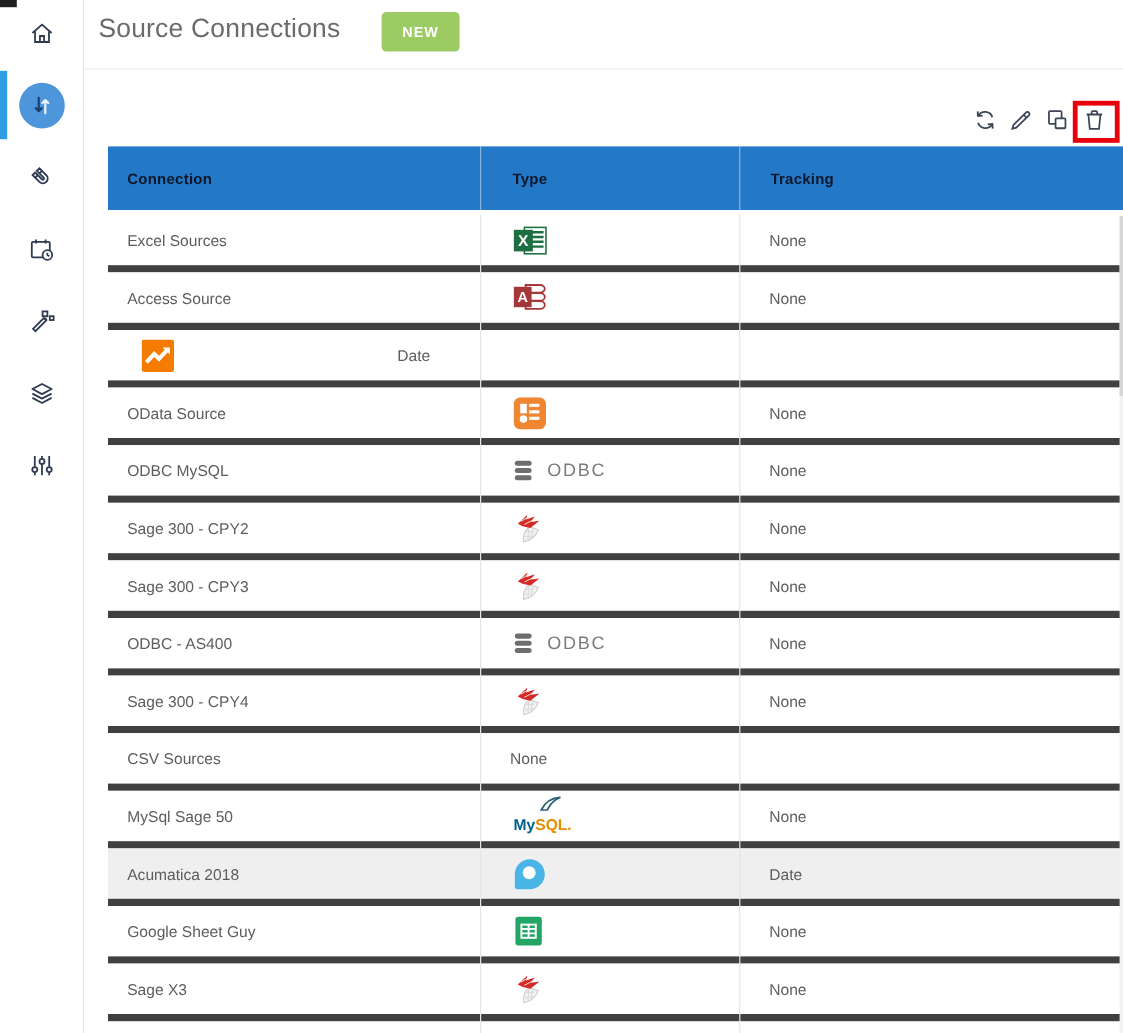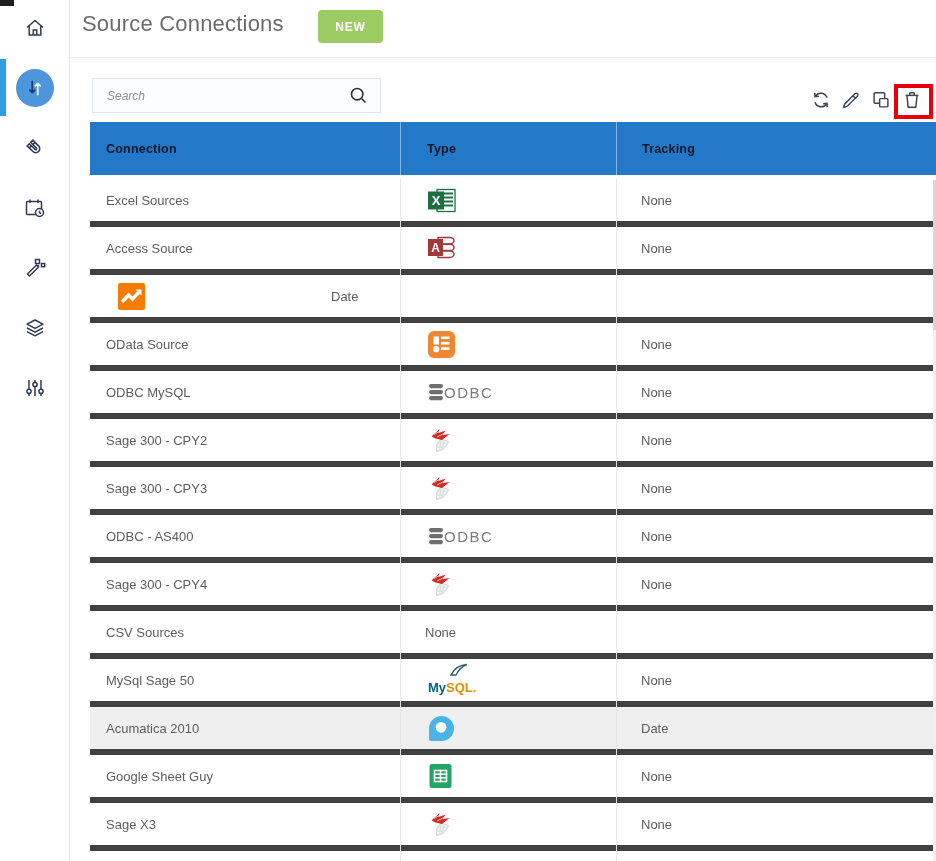--- a/index.html
+++ b/index.html
@@ -46,21 +46,21 @@
   .c-conn { width:310px; padding-left:16px; }
   .c-type { width:216px; padding-left:28px; }
   .c-track { width:320px; padding-left:25px; }
 
   .vline { position:absolute; top:179px; width:1px; height:682px; background:#e4e4e4; z-index:5; }
   #vline1 { left:400px; } #vline2 { left:616px; }
   .scroll-track { position:absolute; left:933px; top:180px; width:3px; height:681px; background:#f1f1f1; }
   .scroll-thumb { position:absolute; left:933px; top:180px; width:3px; height:150px; background:#d6d6d6; }
   .type-icon { display:inline-flex; align-items:center; }
   .csv-chip { display:inline-block; background:#1374cc; color:#fff; font-size:10px; font-weight:bold; padding:3px 6px; border-radius:2px; letter-spacing:.3px; }
-  .odbc-wrap { display:inline-flex; align-items:center; gap:0; }
+  .odbc-wrap { display:inline-flex; align-items:center; gap:12px; }
   .odbc-text { font-size:15px; color:#7b7b7b; letter-spacing:1.5px; font-weight:500; }
   .mysql-wrap { position:relative; display:inline-block; width:52px; height:30px; }
   .mysql-fin { position:absolute; left:22px; top:-2px; width:20px; height:13px; }
   .mysql-text { position:absolute; left:0; bottom:0; font-size:13px; font-weight:bold; white-space:nowrap; }
   .mysql-my { color:#00618a; } .mysql-sql { color:#e48e00; }
 </style>
 </head>
 <body>
 
 <div id="app">
@@ -137,27 +137,20 @@
           <circle cx="18" cy="15.3" r="2.1"></circle>
           <line x1="18" y1="17.5" x2="18" y2="20"></line>
       </svg>
     </div>
   </div>
 
   <div class="page-title">Source Connections</div>
   <button class="new-btn">NEW</button>
   <div class="header-divider"></div>
 
-  <div class="search-wrap">
-    <input type="text" placeholder="Search" style="">
-    <svg class="search-icon" viewBox="0 0 24 24" fill="none" stroke="currentColor" stroke-width="1.8">
-      <circle cx="10.5" cy="10.5" r="6.5"></circle>
-        <line x1="15.5" y1="15.5" x2="20" y2="20"></line>
-    </svg>
-  </div>
 
   <button class="tool-btn" id="btn-refresh">
     <svg viewBox="0 0 24 24" fill="none" stroke="currentColor" stroke-width="1.7">
       <path d="M18.5 9.5 a7 7 0 0 0 -12.6 -1.6"></path>
         <polyline points="5.2,4.2 5.5,8.4 9.7,8"></polyline>
       <path d="M5.5 14.5 a7 7 0 0 0 12.6 1.6"></path>
         <polyline points="18.8,19.8 18.5,15.6 14.3,16"></polyline>
     </svg>
   </button>
   <button class="tool-btn" id="btn-edit">
@@ -336,21 +329,21 @@
           <span class="mysql-wrap">
     <svg class="mysql-fin" viewBox="0 0 20 13">
       <path d="M1 12 Q6 2 17 1.5 Q10 4 6 12 Z" fill="none" stroke="#2a6177" stroke-width="1.4"></path>
     </svg>
     <span class="mysql-text"><span class="mysql-my">My</span><span class="mysql-sql">SQL.</span></span>
   </span>
         </div>
     <div class="cell c-track">None</div>
   </div>
       <div class="trow highlight">
-    <div class="cell c-conn">Acumatica 2010</div>
+    <div class="cell c-conn">Acumatica 2018</div>
     <div class="cell c-type">
           <span class="type-icon">
     <svg width="27" height="27" viewBox="0 0 27 27">
       <path d="M13.5 1 C20.4 1 26 6.6 26 13.5 C26 20.4 20.4 26 13.5 26 L3 26 C1.9 26 1 25.1 1 24 L1 13.5 C1 6.6 6.6 1 13.5 1 Z" fill="#49b5e7"></path>
       <circle cx="13" cy="12.3" r="5.4" fill="#fff"></circle>
     </svg>
   </span>
         </div>
     <div class="cell c-track">Date</div>
   </div>

